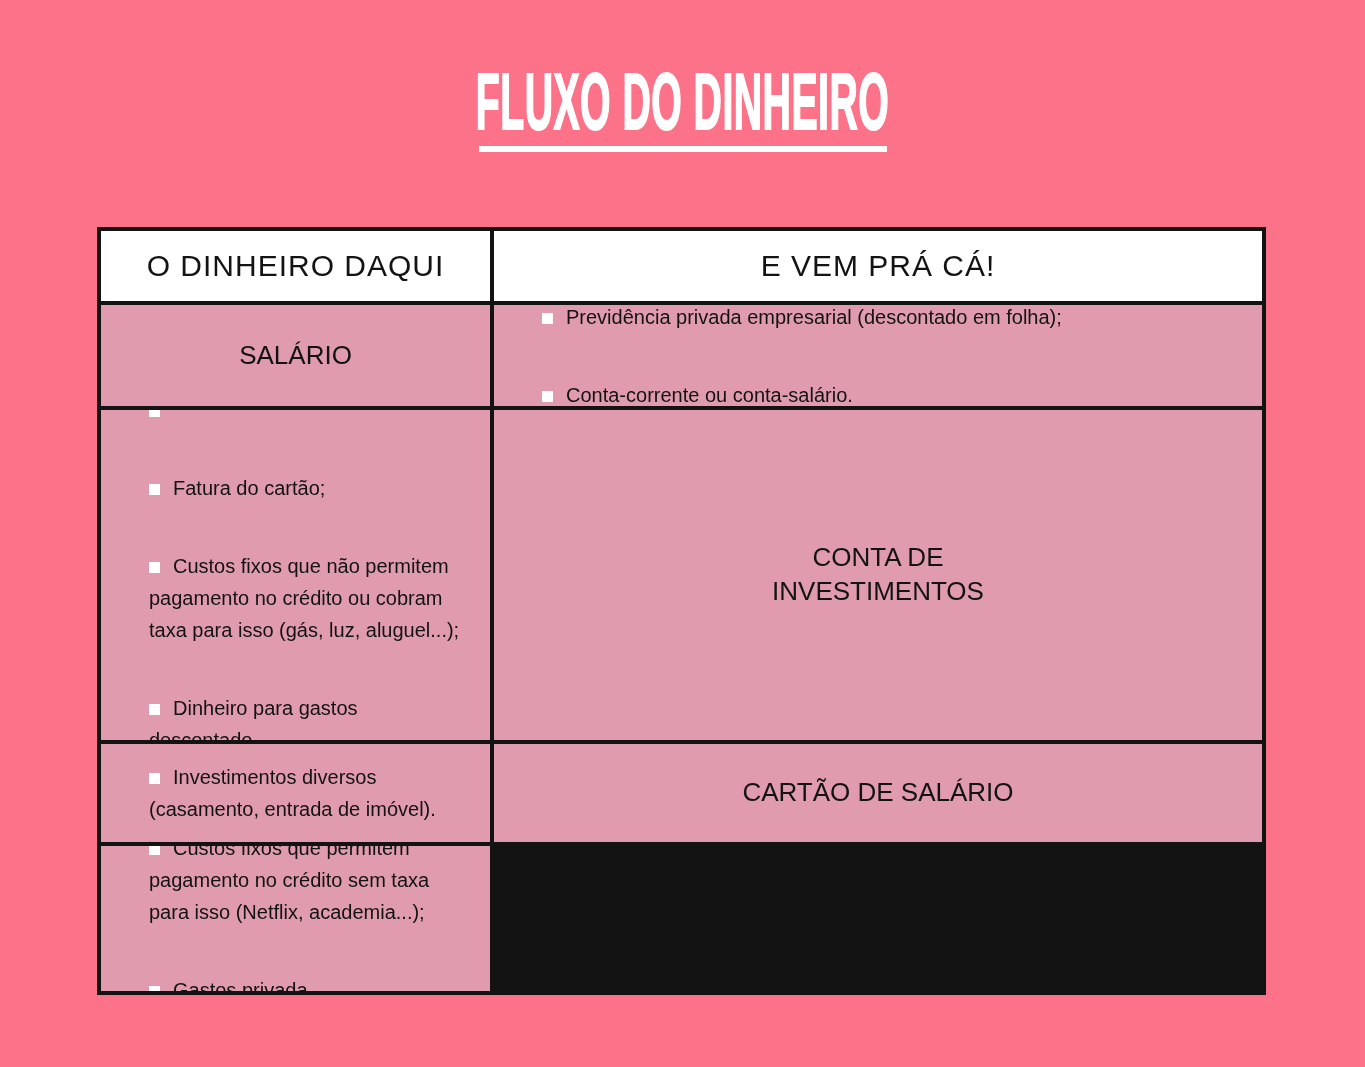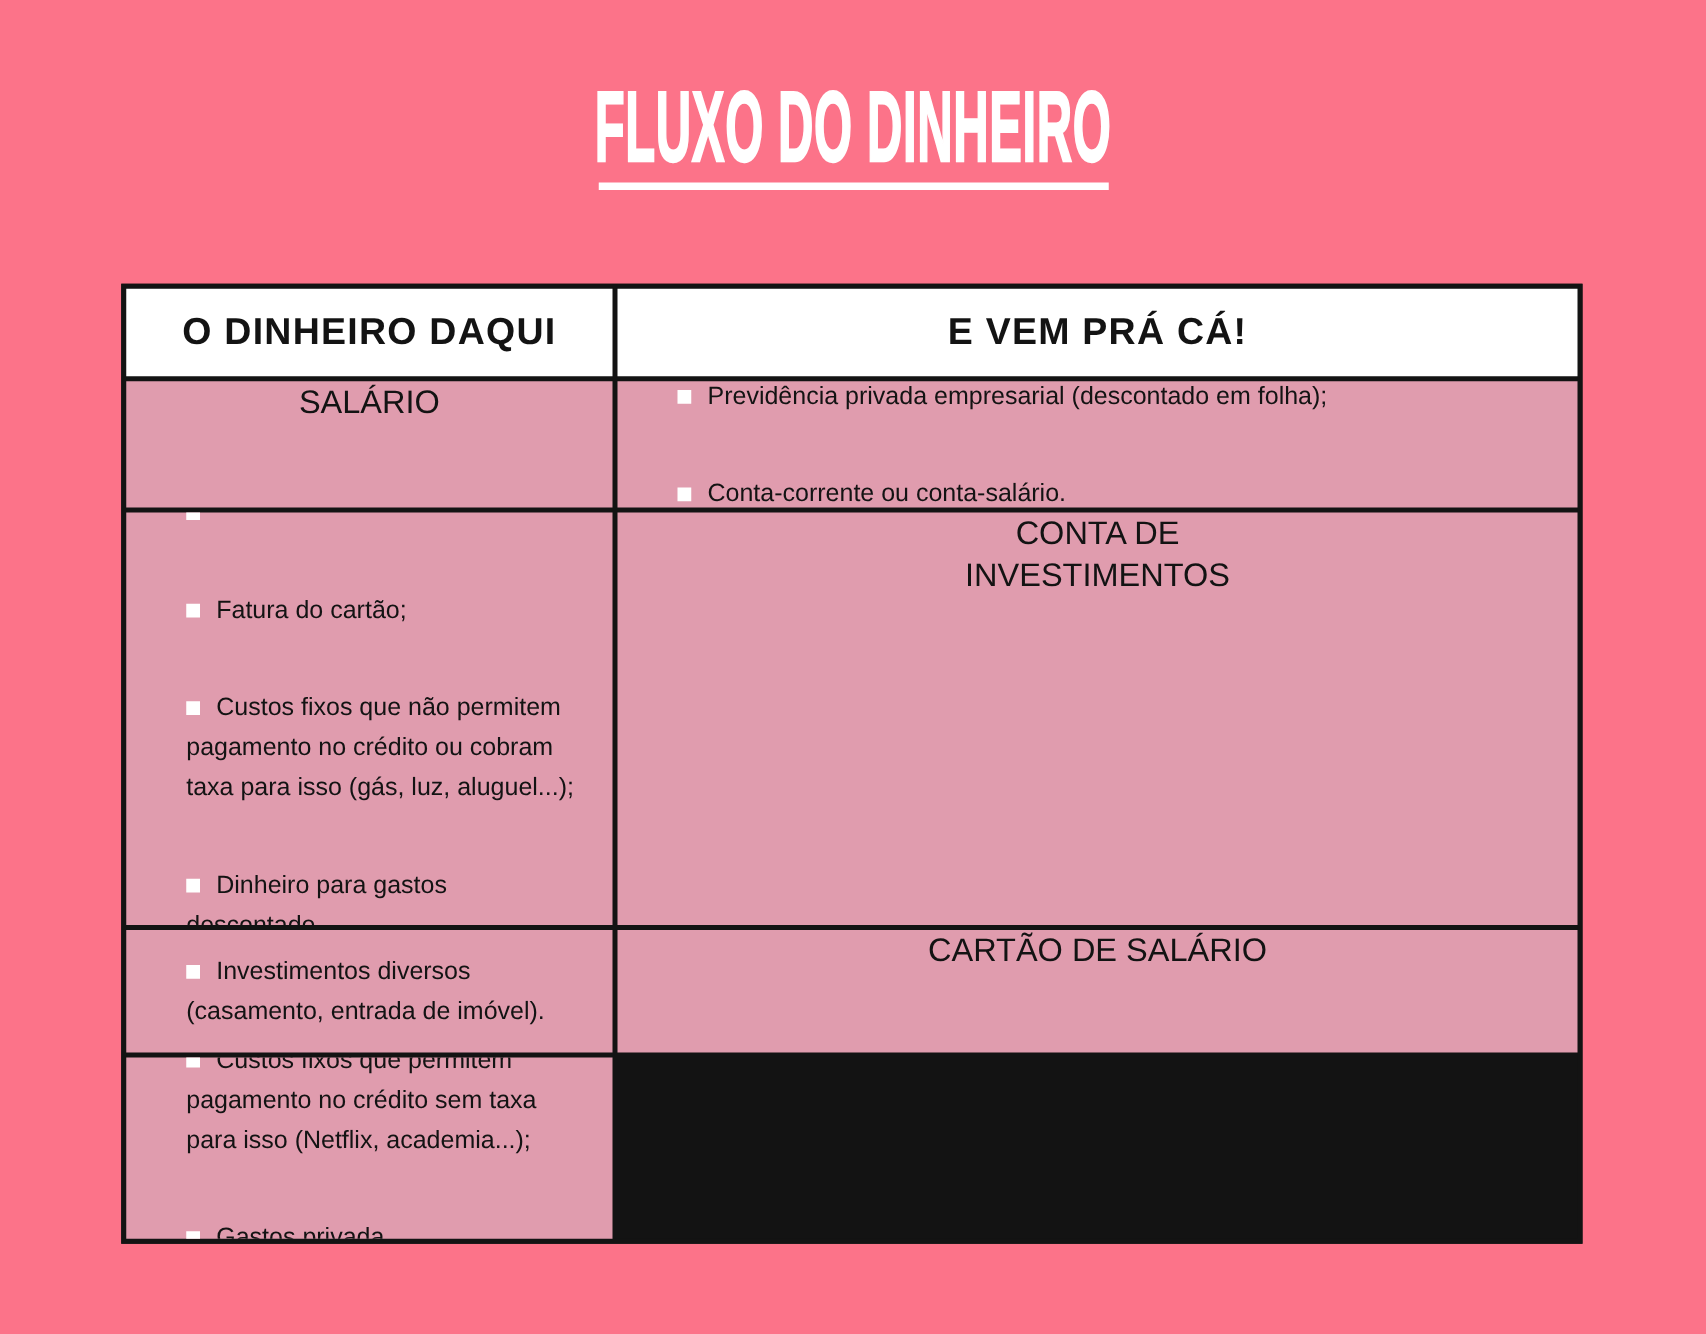--- a/index.html
+++ b/index.html
@@ -46,27 +46,27 @@
   }
   .cell {
     overflow: hidden;
   }
   .header-cell {
     background: #FFFFFF;
     display: flex;
     align-items: center;
     justify-content: center;
     font-size: 30px;
-    font-weight: 700;
+    font-weight: 400;
     letter-spacing: 1px;
   }
   .source-cell {
     background: #E09CAE;
     display: flex;
-    align-items: flex-start;
+    align-items: center;
     justify-content: center;
     text-align: center;
   }
   .source-label {
     font-size: 26px;
     line-height: 1.3;
     max-width: 300px;
   }
   .items-cell {
     background: #E09CAE;

